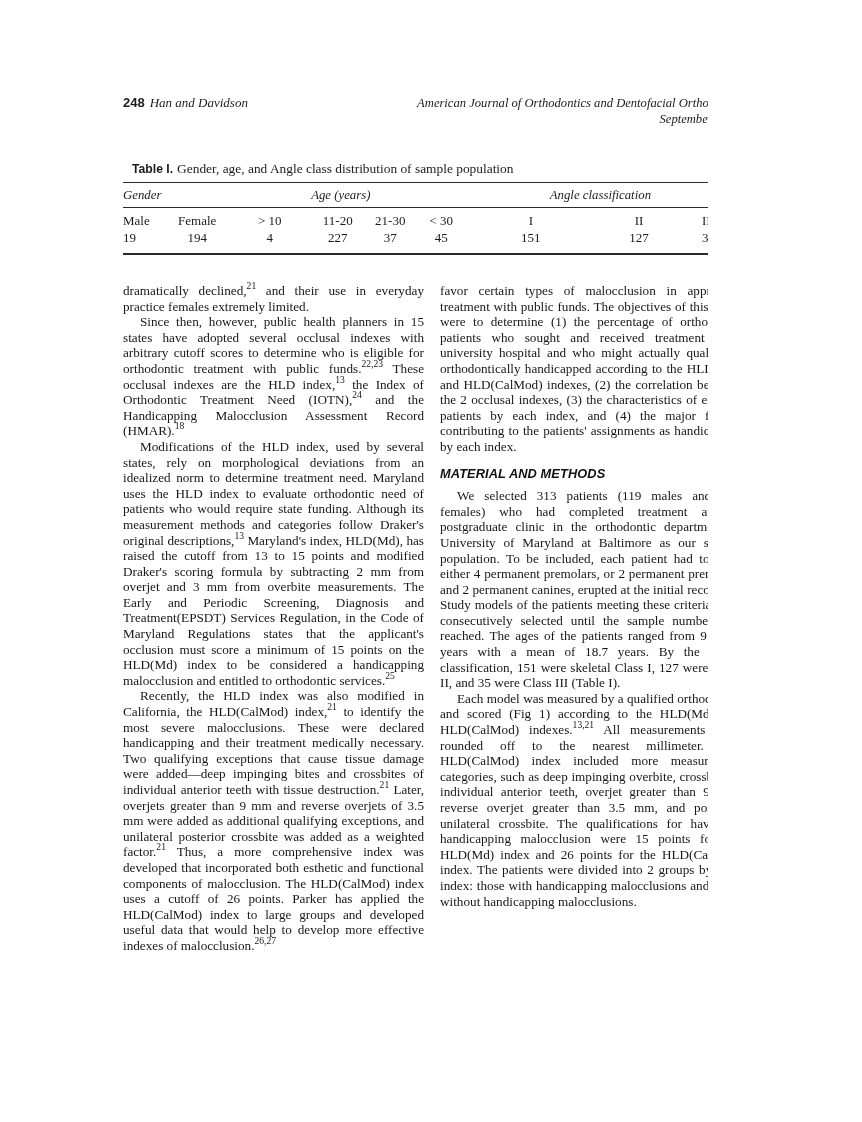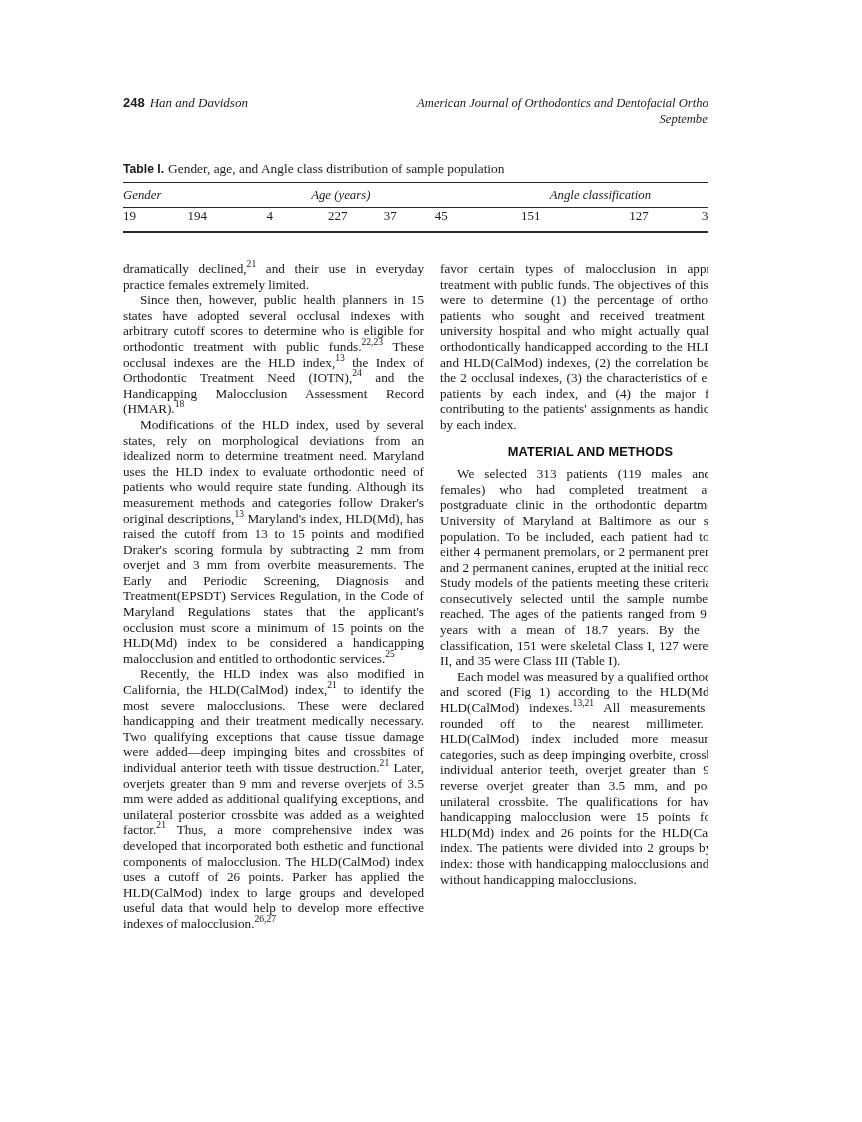--- a/index.html
+++ b/index.html
@@ -44,20 +44,21 @@
     font-size: 12.6px;
     line-height: 16px;
   }
 
   
   .table-block { margin-top: 34px; }
   .table-caption {
     font-family: "Liberation Serif", serif;
     font-size: 13.4px;
     margin-bottom: 5px;
+    margin-left: 9px;
   }
   .table-caption .tlabel {
     font-family: "Liberation Sans", sans-serif;
     font-weight: bold;
     font-size: 12.2px;
     margin-right: 4px;
   }
   table.sample {
     width: 100%;
     border-collapse: collapse;
@@ -112,21 +113,22 @@
     top: -0.5px;
     vertical-align: super;
   }
   h2.section {
     font-family: "Liberation Sans", sans-serif;
     font-weight: bold;
     font-size: 12.8px;
     letter-spacing: 0.1px;
     color: #101010;
     margin: 11px 0 7px;
-    text-align: center;
+    text-align: left;
+    font-style: italic;
   }
 </style>
 </head>
 <body>
 
 <div class="sheet">
   <div class="content">
 
     <div class="page-header">
       <div class="header-left">
@@ -155,20 +157,31 @@
             <col style="width:10.5%">
         </colgroup>
         <thead>
           <tr class="group-row">
             <th colspan="2" class="al">Gender</th>
             <th colspan="4">Age (years)</th>
             <th colspan="3">Angle classification</th>
           </tr>
         </thead>
         <tbody>
+          <tr class="head-row">
+            <td>Male</td>
+            <td>Female</td>
+            <td>&gt; 10</td>
+            <td>11-20</td>
+            <td>21-30</td>
+            <td>&lt; 30</td>
+            <td>I</td>
+            <td>II</td>
+            <td>III</td>
+          </tr>
           <tr class="value-row">
             <td>19</td>
             <td>194</td>
             <td>4</td>
             <td>227</td>
             <td>37</td>
             <td>45</td>
             <td>151</td>
             <td>127</td>
             <td>35</td>

